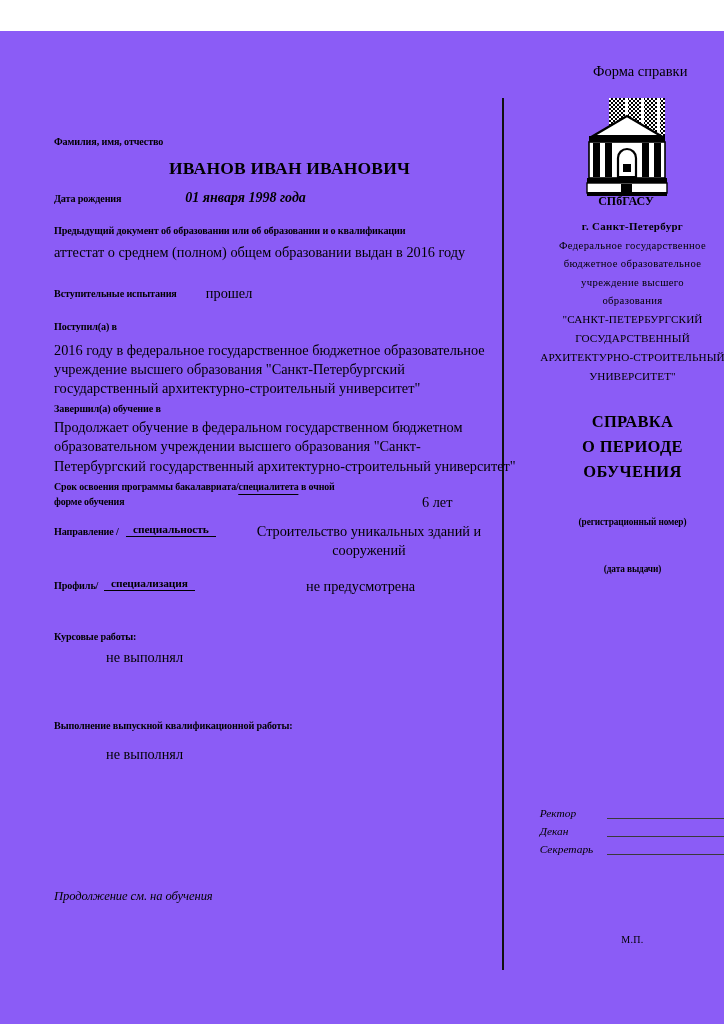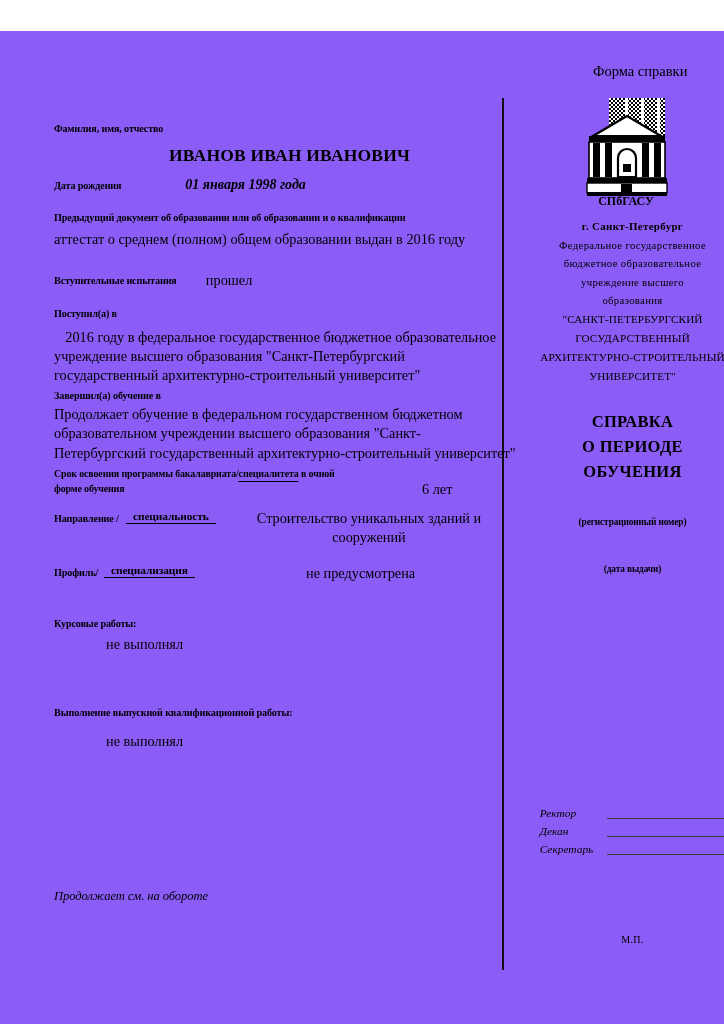--- a/index.html
+++ b/index.html
@@ -38,21 +38,21 @@
     left: 502px;
     top: 67px;
     width: 1.6px;
     height: 872px;
     background: #101010;
   }
 
   
   .left-col {
     left: 54px;
-    top: 91px;
+    top: 104px;
     width: 442px;
   }
   .lbl {           
     font-size: 10.6px;
     font-weight: bold;
     letter-spacing: -0.15px;
     line-height: 1.35;
     margin: 0;
     transform: scaleX(0.96);
     transform-origin: left center;
@@ -231,21 +231,21 @@
 
     <div class="row-inline" style="margin-top:0;align-items:center;">
       <span class="lbl">Вступительные испытания</span>
       <span class="gap-b"></span>
       <span class="body-line">прошел</span>
     </div>
 
     <div class="block-gap-md"></div>
 
     <div class="lbl">Поступил(а) в</div>
-    <div class="body-line" style="margin-top:6px;text-align:right;">2016 году в федеральное государственное бюджетное образовательное</div>
+    <div class="body-line" style="margin-top:6px;">2016 году в федеральное государственное бюджетное образовательное</div>
     <div class="body-line">учреждение высшего образования "Санкт-Петербургский</div>
     <div class="body-line">государственный архитектурно-строительный университет"</div>
 
     <div style="height:3px;"></div>
     <div class="lbl">Завершил(а) обучение в</div>
 
     <div class="body-line" style="margin-top:2px;">Продолжает обучение в федеральном государственном бюджетном</div>
     <div class="body-line">образовательном  учреждении высшего образования "Санкт-</div>
     <div class="body-line">Петербургский государственный архитектурно-строительный университет"</div>
 
@@ -278,21 +278,21 @@
     </div>
 
 
     <div style="margin-top:52px;">
       <div class="lbl">Выполнение выпускной квалификационной работы:</div>
       <div class="body-line" style="padding-left:52px; margin-top:12px;">не выполнял</div>
     </div>
 
   </div>
 
-  <div class="abs footnote">Продолжает см. на обороте</div>
+  <div class="abs footnote">Продолжение см. на обучения</div>
 
   <div class="abs right-col">
 
     <div class="emblem-wrap">
       <svg width="96" height="110" viewBox="0 0 96 110">
         <defs>
           <pattern id="hatch" width="4" height="4" patternUnits="userSpaceOnUse">
             <rect width="4" height="4" fill="#ffffff"></rect>
             <rect width="2" height="2" fill="#000000"></rect>
             <rect x="2" y="2" width="2" height="2" fill="#000000"></rect>

